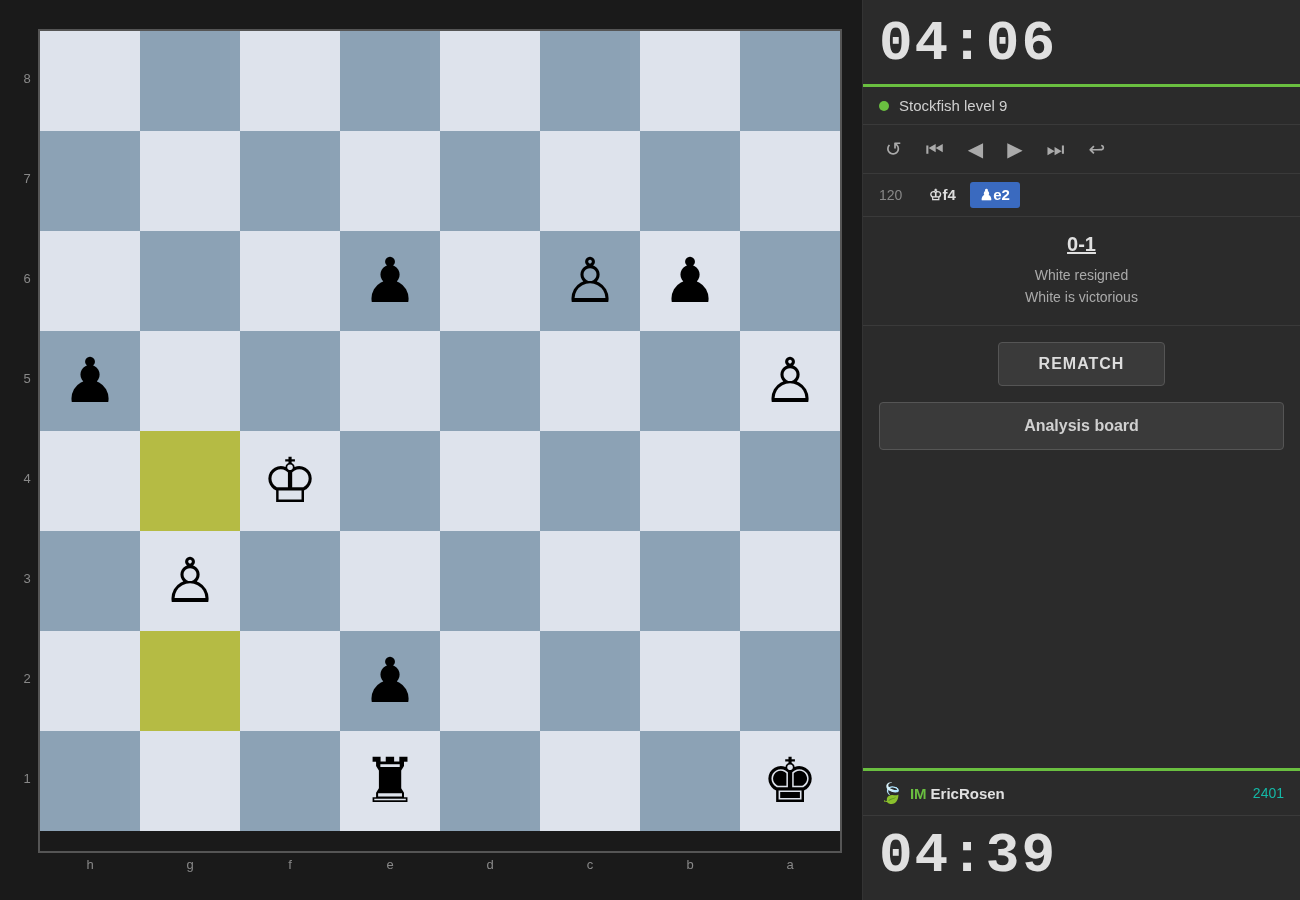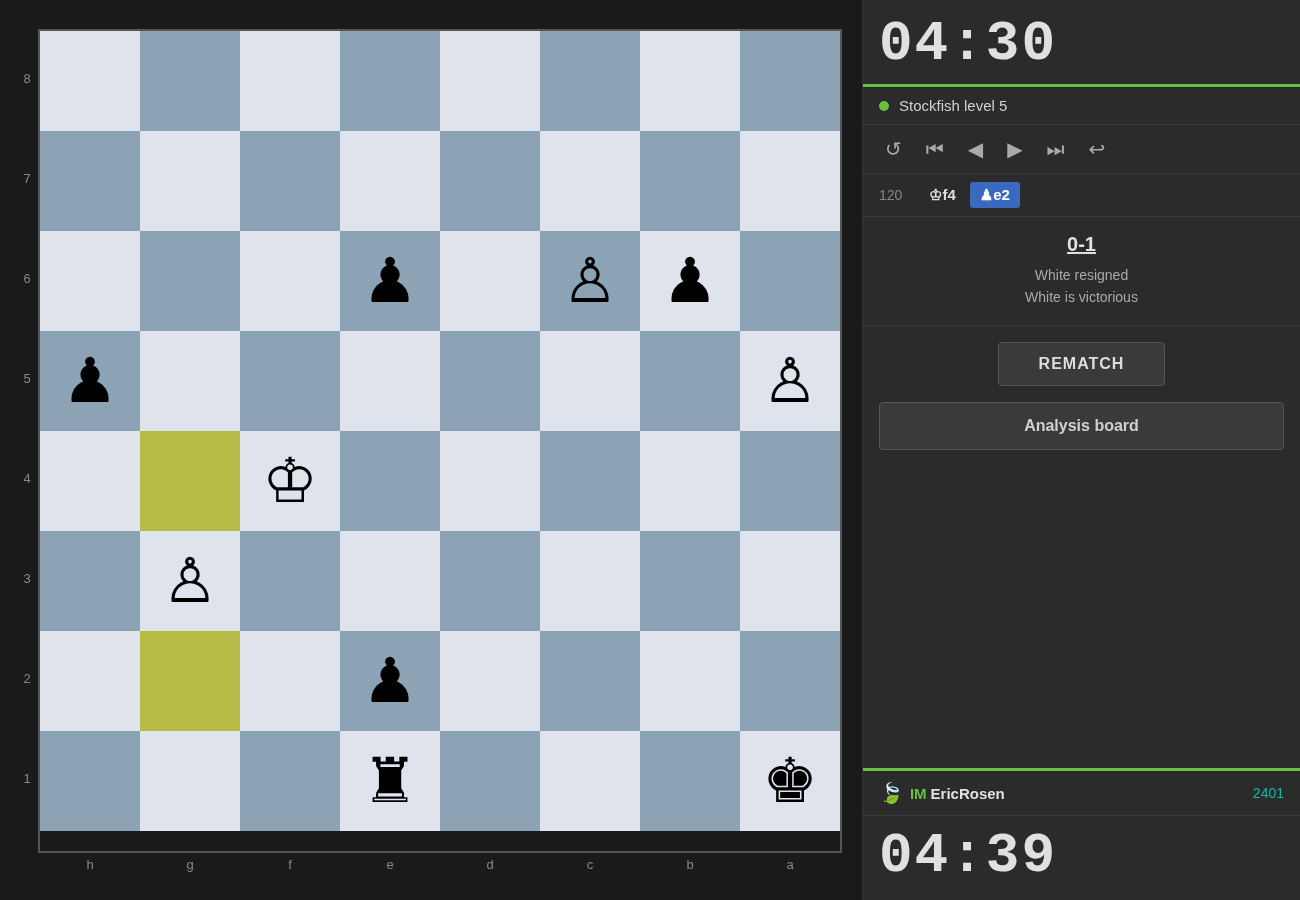--- a/index.html
+++ b/index.html
@@ -376,26 +376,26 @@
           <span class="file-label">c</span>
           <span class="file-label">b</span>
           <span class="file-label">a</span>
         </div>
     </div>
   </div>
 
   <div class="right-panel">
 
     <div class="timer-top">
-      <div class="timer-display">04:30</div>
+      <div class="timer-display">04:06</div>
     </div>
 
     <div class="engine-row">
       <div class="engine-dot"></div>
-      <span class="engine-name">Stockfish level 5</span>
+      <span class="engine-name">Stockfish level 9</span>
     </div>
 
     <div class="controls-row">
       <button class="ctrl-btn" title="Flip board">↺</button>
       <button class="ctrl-btn" title="First move">⏮</button>
       <button class="ctrl-btn" title="Previous move">◀</button>
       <button class="ctrl-btn" title="Next move">▶</button>
       <button class="ctrl-btn" title="Last move">⏭</button>
       <button class="ctrl-btn" title="Undo">↩</button>
     </div>

